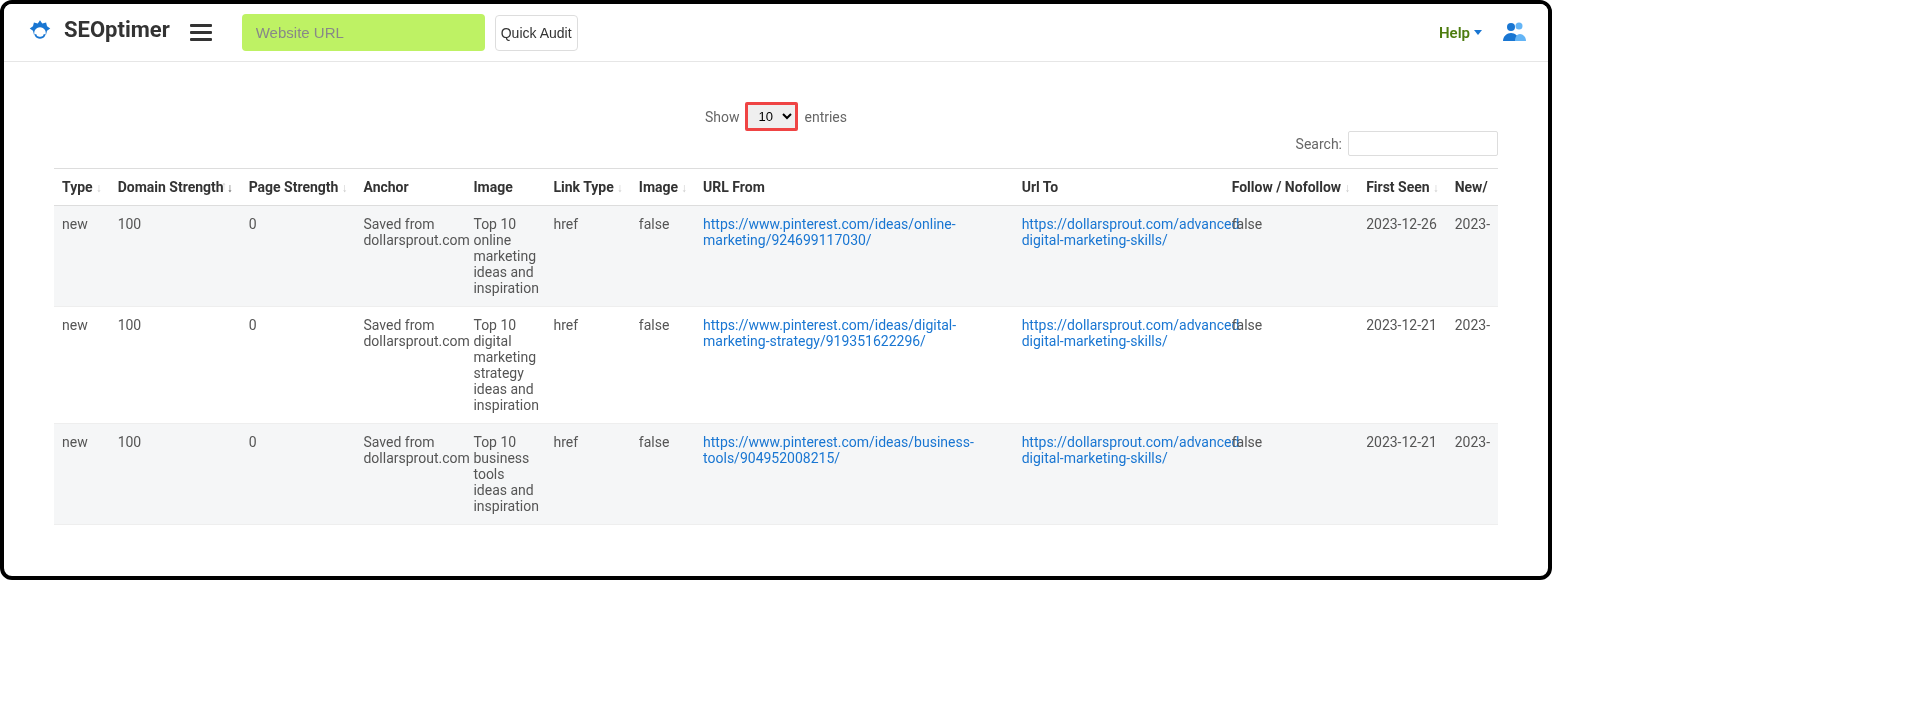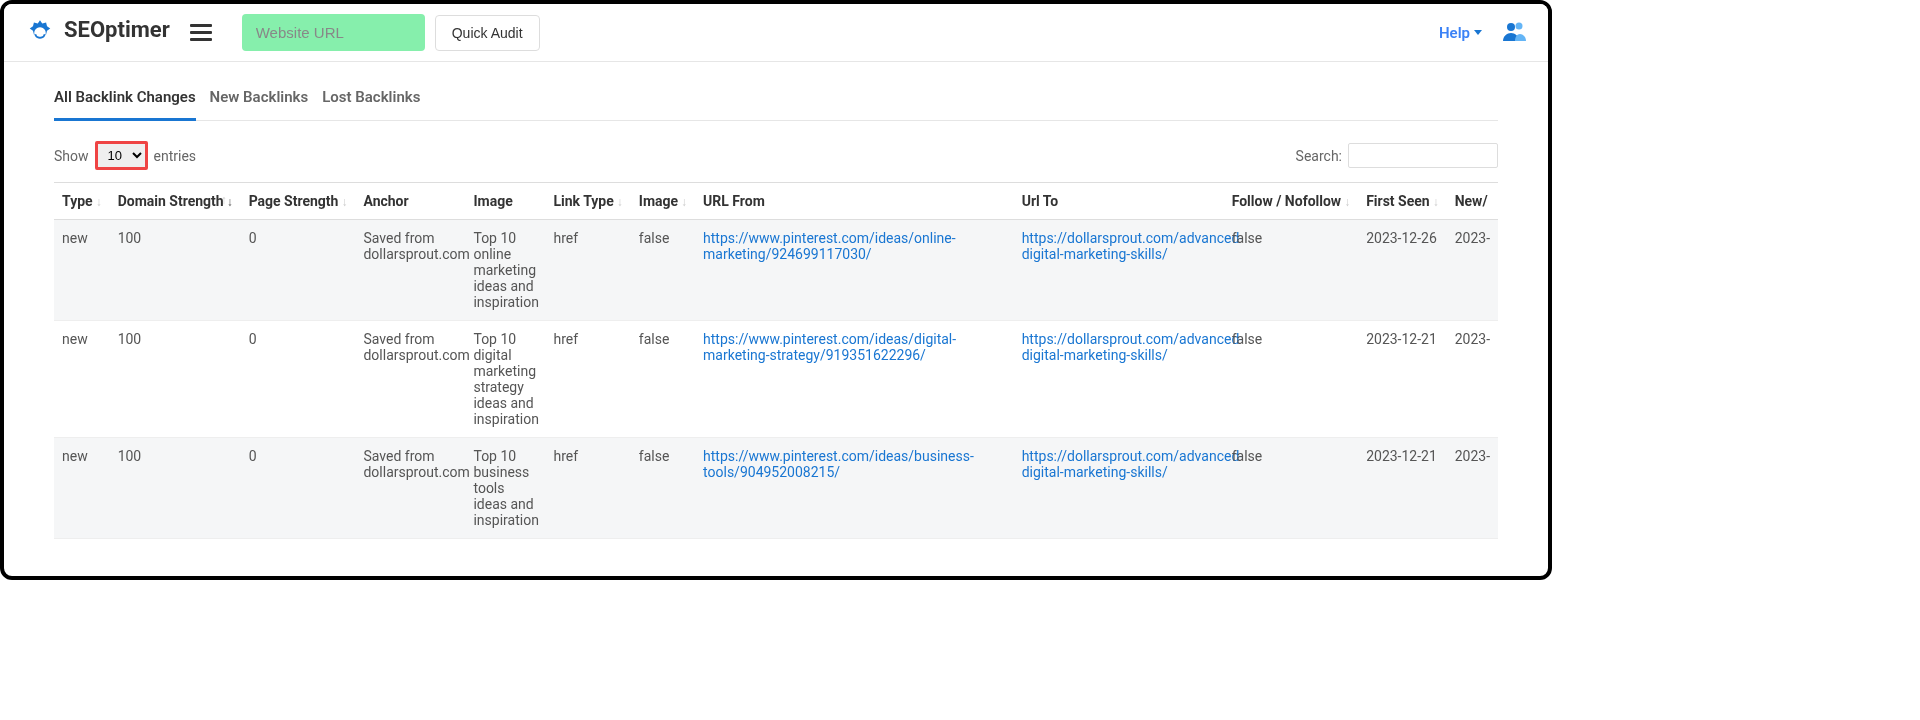--- a/index.html
+++ b/index.html
@@ -4,32 +4,32 @@
 <style>
 * { box-sizing: border-box; margin: 0; padding: 0; }
 body { font-family: -apple-system, BlinkMacSystemFont, "Segoe UI", Roboto, sans-serif; background: #fff; color: #333; }
 .frame { border: 4px solid #000; border-radius: 12px; width: 1552px; height: 580px; overflow: hidden; background: #fff; position: relative; }
 .topbar { display: flex; align-items: center; padding: 10px 20px; border-bottom: 1px solid #e6e6e6; background: #fff; }
 .logo { display: flex; gap: 8px; margin-right: 20px; }
 .logo svg { width: 32px; height: 32px; }
 .logo-text { font-size: 22px; font-weight: 700; color: #333; }
 .hamburger { display: flex; flex-direction: column; gap: 4px; cursor: pointer; margin-right: 30px; }
 .hamburger div { width: 22px; height: 3px; background: #333; border-radius: 1px; }
-.url-input { background: #86efac; border: none; border-radius: 4px; padding: 10px 14px; font-size: 15px; width: 183px; margin-right: 10px; color: #555; }
+.url-input { background: #bef264; border: none; border-radius: 4px; padding: 10px 14px; font-size: 15px; width: 243px; margin-right: 10px; color: #555; }
 .url-input::placeholder { color: #888; }
-.quick-audit { background: #fff; border: 1px solid #ddd; border-radius: 4px; padding: 9px 16px; font-size: 14px; color: #333; cursor: pointer; }
+.quick-audit { background: #fff; border: 1px solid #ddd; border-radius: 4px; padding: 9px 5px; font-size: 14px; color: #333; cursor: pointer; }
 .topbar-right { margin-left: auto; display: flex; align-items: center; gap: 20px; }
-.help { color: #3b82f6; font-size: 15px; font-weight: 600; cursor: pointer; display: flex; align-items: center; gap: 4px; }
+.help { color: #4d7c0f; font-size: 15px; font-weight: 600; cursor: pointer; display: flex; align-items: center; gap: 4px; }
 .help::after { content: ""; border-left: 4px solid transparent; border-right: 4px solid transparent; border-top: 5px solid #1976d2; }
 .users-icon { color: #1976d2; cursor: pointer; }
 .content { padding: 20px 50px 0 50px; background: #fff; }
 .tabs { display: flex; gap: 14px; border-bottom: 1px solid #e6e6e6; }
 .tab { padding: 6px 0 12px 0; font-size: 15px; font-weight: 600; color: #666; cursor: pointer; }
 .tab.active { color: #333; border-bottom: 3px solid #1976d2; margin-bottom: -1px; }
-.controls { display: flex; align-items: center; margin-top: 20px; font-size: 14px; color: #666; }
+.controls { display: flex; align-items: center; margin-top: 20px; font-size: 14px; color: #666; flex-direction: column; }
 .controls .show-wrap { display: flex; align-items: center; gap: 6px; }
 .controls select { border: 3px solid #ef4444; border-radius: 2px; padding: 3px 6px; font-size: 13px; }
 .controls .search-wrap { margin-left: auto; display: flex; align-items: center; gap: 6px; }
 .controls input[type="text"] { border: 1px solid #ddd; border-radius: 2px; padding: 4px 8px; font-size: 13px; width: 150px; }
 .table-wrap { margin-top: 12px; overflow-x: auto; }
 table { border-collapse: collapse; width: 100%; font-size: 14px; color: #555; }
 th, td { text-align: left; padding: 10px 8px; vertical-align: top; border-bottom: 1px solid #eee; }
 th { font-weight: 700; color: #333; border-top: 1px solid #ddd; border-bottom: 1px solid #ddd; white-space: nowrap; position: relative; }
 th.sortable::after { content: "↓"; color: #ccc; font-size: 12px; margin-left: 3px; }
 th.sorted::after { content: "↓"; color: #555; font-size: 12px; margin-left: 3px; }
@@ -75,25 +75,20 @@
             <circle cx="9" cy="7" r="4" fill="#1976d2"></circle>
             <circle cx="17" cy="6" r="3.5" fill="#64b5f6"></circle>
             <path d="M1 21c0-5 4-8 8-8s8 3 8 8z" fill="#1976d2"></path>
             <path d="M13 21c0-4 2-7 5-7s6 3 6 7z" fill="#64b5f6"></path>
           </svg>
       </span>
     </div>
   </div>
 
   <div class="content">
-    <div class="tabs">
-      <div class="tab active">All Backlink Changes</div>
-      <div class="tab">New Backlinks</div>
-      <div class="tab">Lost Backlinks</div>
-    </div>
 
     <div class="controls">
       <div class="show-wrap">
         <span>Show</span>
         <select>
           <option>10</option>
         </select>
         <span>entries</span>
       </div>
       <div class="search-wrap">

